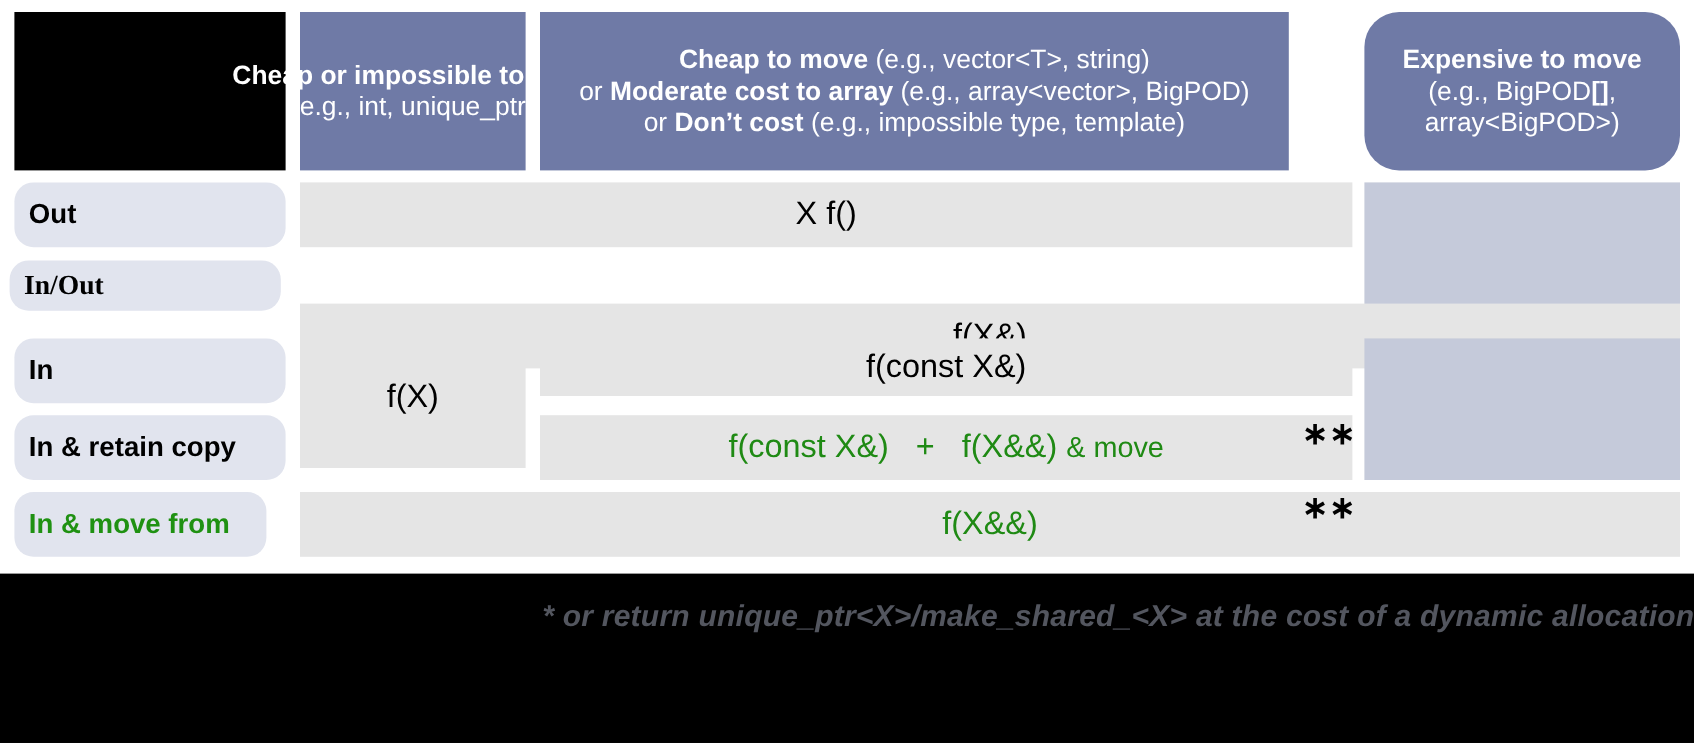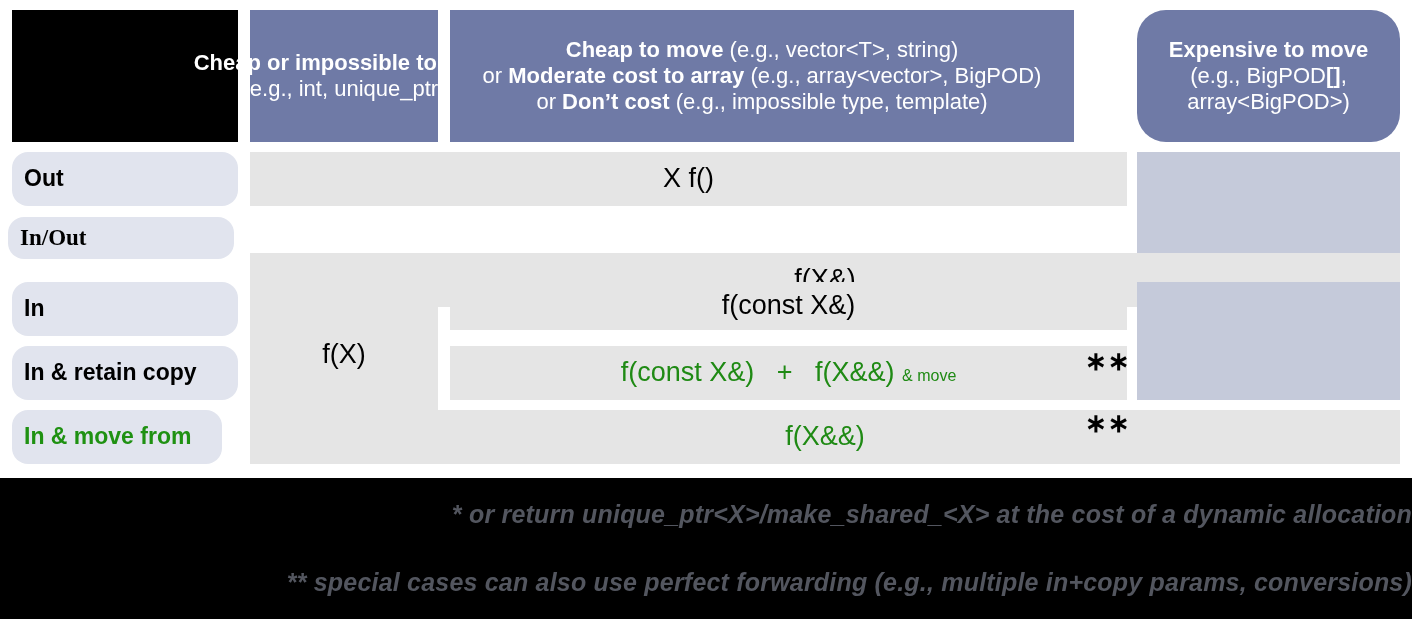--- a/index.html
+++ b/index.html
@@ -77,21 +77,21 @@
     width: 100%;
     text-align: right;
     color: #53565f;
     font-style: italic;
     font-weight: bold;
     font-size: 25px;
     font-stretch: condensed;
     letter-spacing: 0.2px;
   }
   .seg { white-space: pre; }
-  .small { font-size: 16px; }
+  .small { font-size: 24px; }
 </style>
 </head>
 <body>
 
 <div id="stage">
 
   <div class="table-bg"></div>
 
   <div class="cell blackbox" style="left:12px; top:10px; width:226px; height:132px;"></div>
 
@@ -134,21 +134,21 @@
   <div class="cell body-cell" style="left:250px; top:152px; width:877px; height:54px;">
     <span>X f()</span>
   </div>
 
   <div class="cell plain-cell" style="left:1137px; top:152px; width:263px; height:119px;"></div>
 
   <div class="cell body-cell" style="left:250px; top:217px; width:1150px; height:54px;margin-top:36px;">
     <span>f(X&amp;)</span>
   </div>
 
-  <div class="cell body-cell" style="left:250px; top:296px; width:188px; height:118px;">
+  <div class="cell body-cell" style="left:250px; top:272px; width:188px; height:118px;">
     <span>f(X)</span>
   </div>
 
   <div class="cell body-cell" style="left:450px; top:282px; width:677px; height:48px;">
     <span>f(const X&amp;)</span>
   </div>
 
   <div class="cell plain-cell" style="left:1137px; top:282px; width:263px; height:118px;"></div>
 
   <div class="cell body-cell green" style="left:450px; top:346px; width:677px; height:54px;">
@@ -157,15 +157,14 @@
     </span>
   </div>
   <div class="star" style="left:1085px; top:348px;">∗∗</div>
 
   <div class="cell body-cell green" style="left:250px; top:410px; width:1150px; height:54px;">
     <span>f(X&amp;&amp;)</span>
   </div>
   <div class="star" style="left:1085px; top:410px;">∗∗</div>
 
   <div class="note" style="top:500px;">* or return unique_ptr&lt;X&gt;/make_shared_&lt;X&gt; at the cost of a dynamic allocation</div>
-  <div class="note" style="top:568px;">** special cases can also use perfect forwarding (e.g., multiple in+copy params, conversions)</div>
 
 </div>
 
 </body></html>

